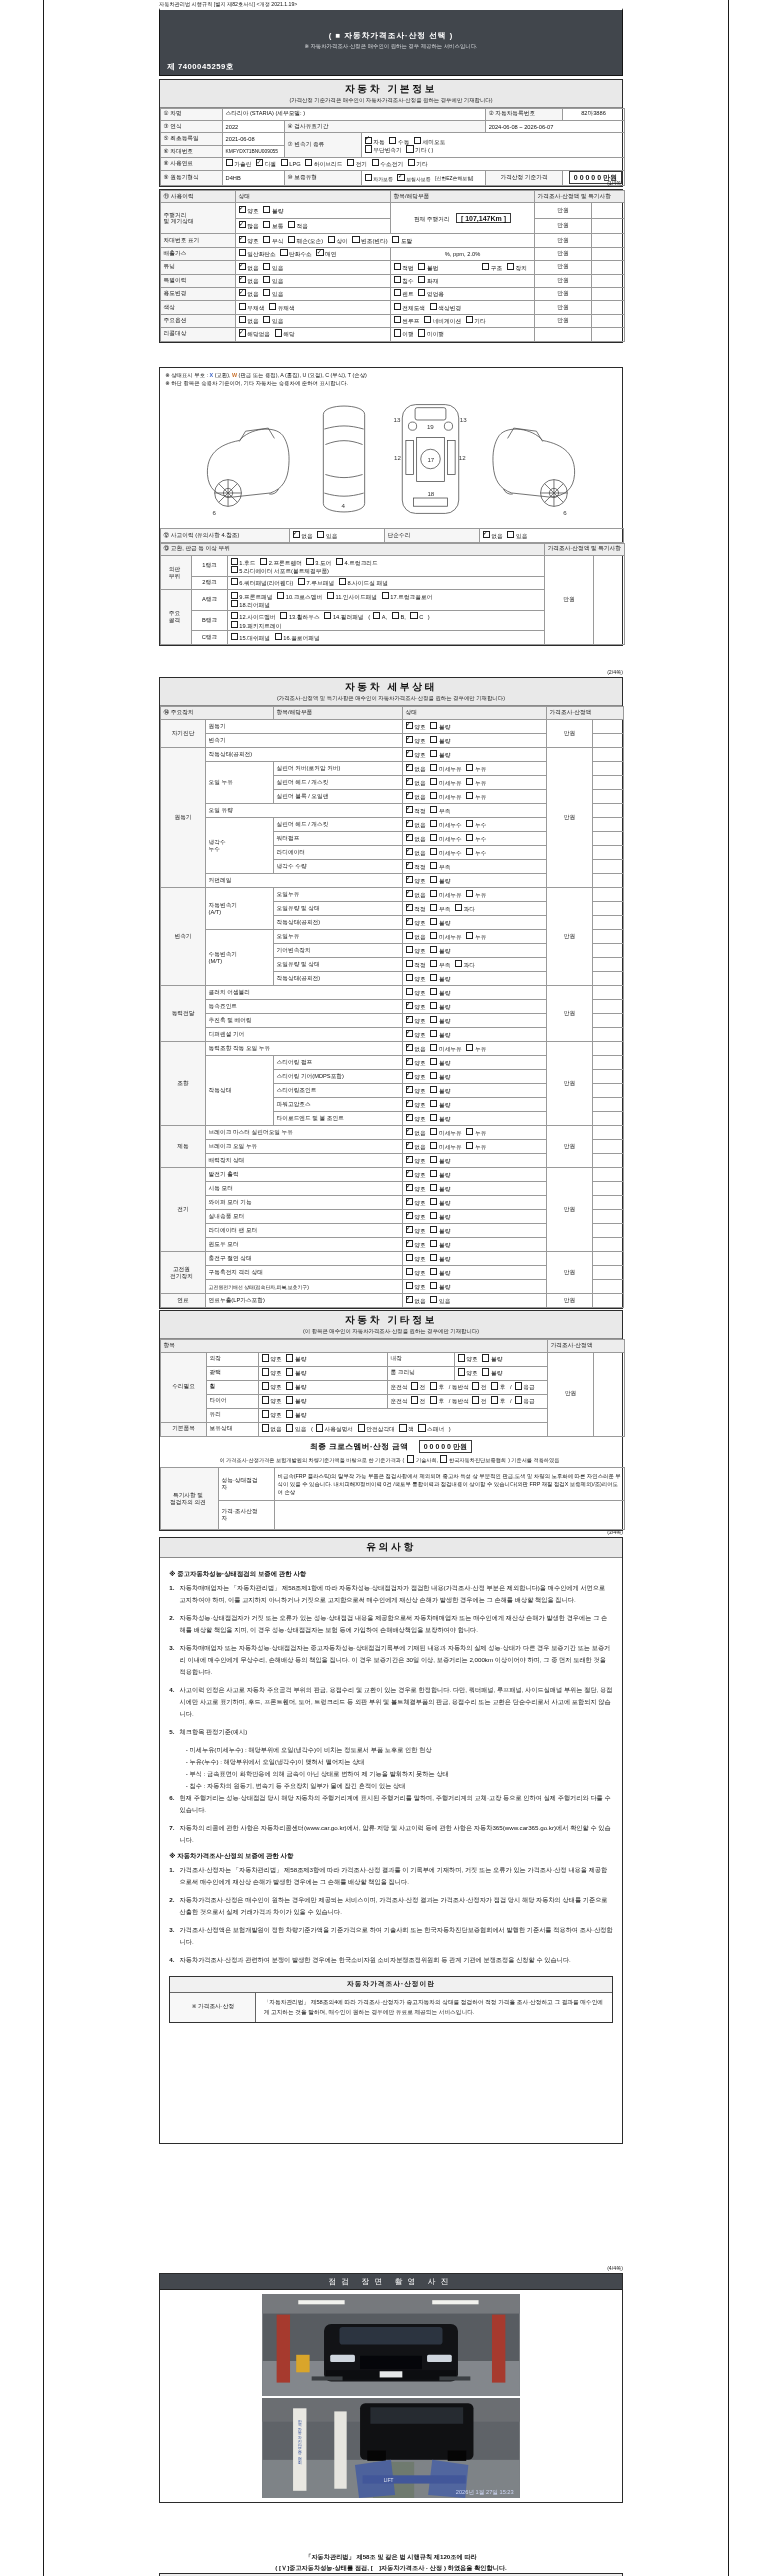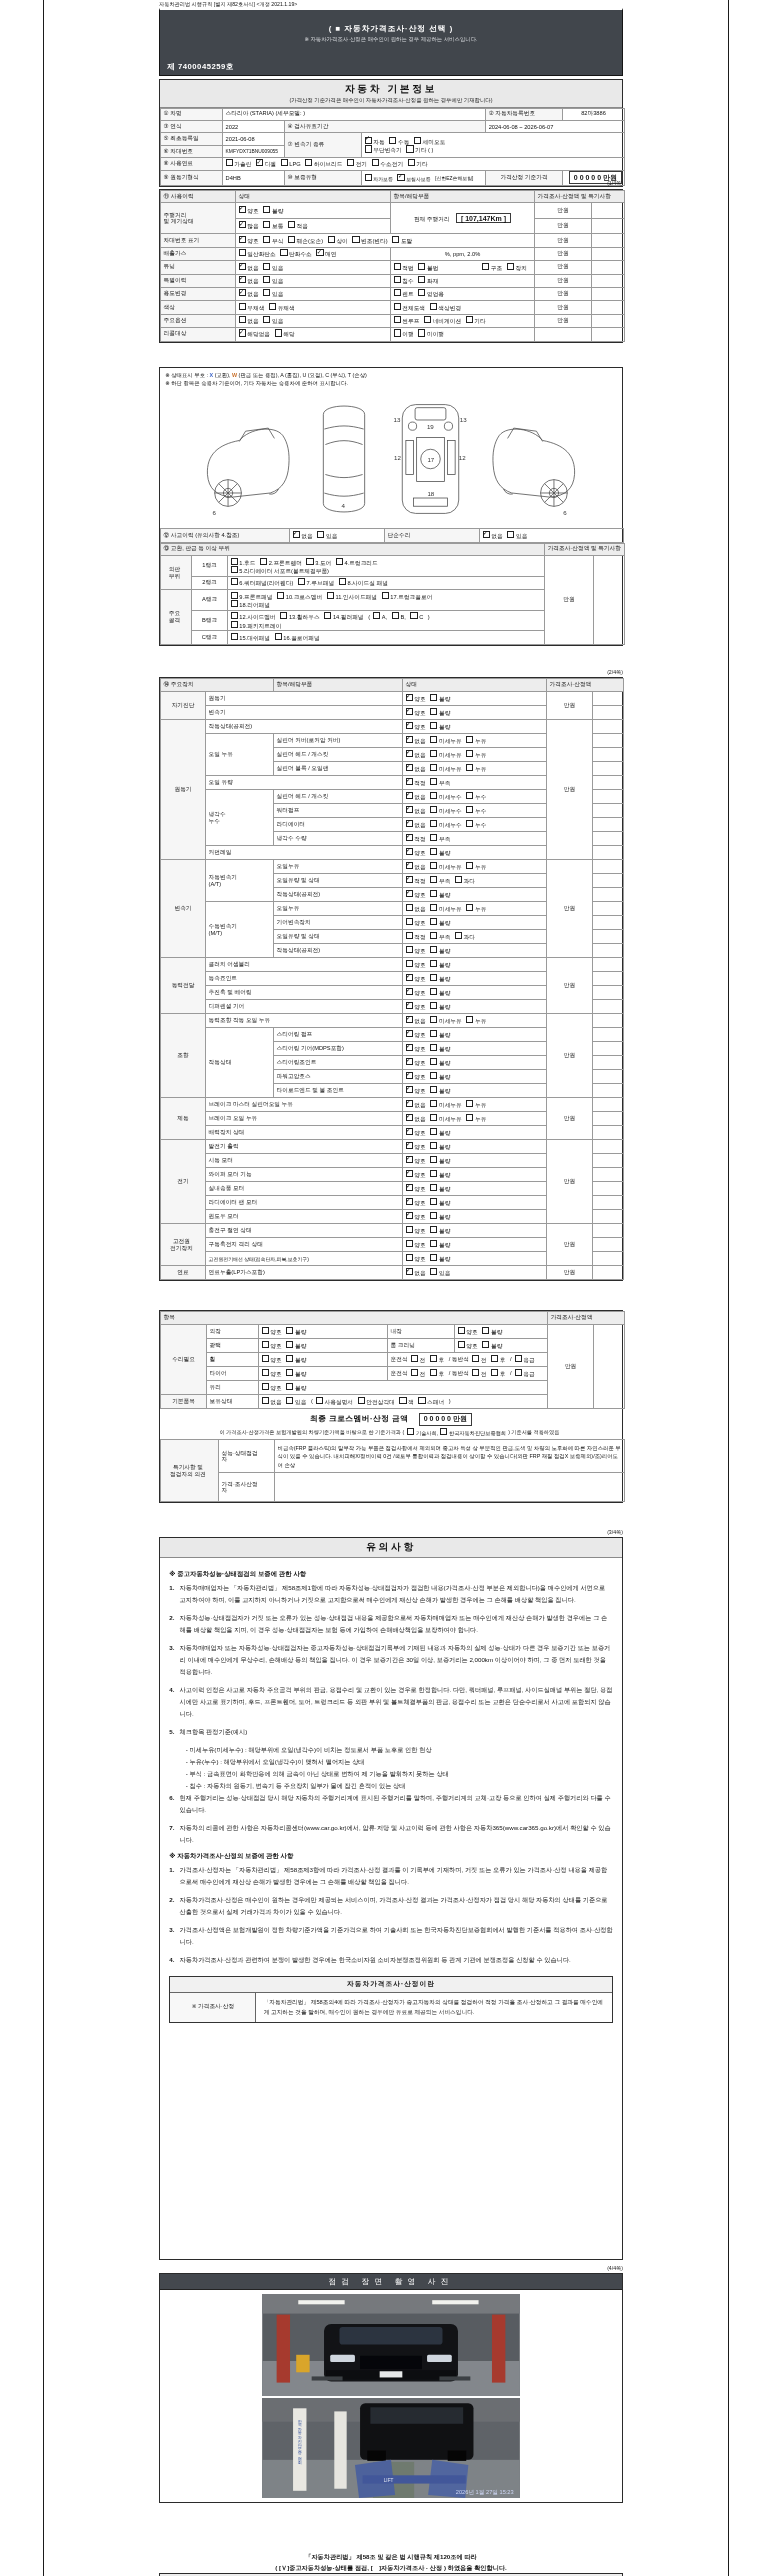--- a/index.html
+++ b/index.html
@@ -3,21 +3,21 @@
 <meta charset="utf-8">
 <style>
   html,body{margin:0;padding:0;background:#fff;font-family:"Liberation Sans","DejaVu Sans",sans-serif;color:#111;}
   #page{position:relative;width:773px;height:2576px;background:#fff;overflow:hidden;}
   .vline{position:absolute;top:0;bottom:0;width:1px;background:#1b1b1b;}
   .doc{position:absolute;left:159px;width:464px;box-sizing:border-box;}
   .topnote{font-size:5.2px;letter-spacing:0px;}
   
   .hdrbox{background:#41464c;border:1px solid #141414;border-top:2.1px double #fff;color:#fff;text-align:center;height:68px;box-sizing:border-box;padding-top:12.4px;position:relative;}
   .hdr-title{font-size:14px;font-weight:bold;letter-spacing:1.5px;}
-  .hdr-sub{font-size:7.7px;font-weight:bold;margin-top:1px;letter-spacing:1px;}
+  .hdr-sub{font-size:7.7px;font-weight:bold;margin-top:8px;letter-spacing:1px;}
   .hdr-note{font-size:5.4px;color:#d9dbde;margin-top:2.6px;}
   .doc-no{position:absolute;left:7.2px;bottom:3.6px;font-size:7.7px;font-weight:bold;letter-spacing:0.5px;}
   
   .sec{border:1px solid #2b2b2b;box-sizing:border-box;background:#fff;}
   .sec-head{background:#e9e9e9;text-align:center;padding:3.1px 0 2.6px 0;border-bottom:0.5px solid #8a8a8a;}
   .sec-title{font-size:9.8px;font-weight:bold;letter-spacing:2.6px;}
   .sec-sub{font-size:5.4px;margin-top:1px;color:#222;}
   .marker{position:absolute;left:159px;width:464px;text-align:right;font-size:5.2px;color:#222;}
   
   table.f{border-collapse:collapse;table-layout:fixed;width:100%;}
@@ -359,20 +359,24 @@
               <td class=" ctr">C랭크</td>
               <td><span class="opt"><span class="cb"></span><span>15.대쉬패널</span></span><span class="opt"><span class="cb"></span><span>16.플로어패널</span></span></td>
             </tr>
           </tbody>
         </table>
       </div>
   </div>
   <div class="marker" style="top:669px">(2/4쪽)</div>
 
   <div class="doc sec" style="top:677px">
+    <div class="sec-head">
+      <div class="sec-title">자동차 세부상태</div>
+      <div class="sec-sub">(가격조사·산정액 및 특기사항은 매수인이 자동차가격조사·산정을 원하는 경우에만 기재합니다)</div>
+    </div>
     <div id="t-detail">
         <table class="f">
           <colgroup>
             <col style="width: 45px;">
             <col style="width: 68px;">
             <col style="width: 129px;">
             <col style="width: 144px;">
             <col style="width: 46px;">
             <col style="width: 31px;">
           </colgroup>
@@ -627,20 +631,24 @@
               <td><span class="opt"><span class="cb ck"></span><span>없음</span></span><span class="opt"><span class="cb"></span><span>있음</span></span></td>
               <td class=" ctr">만원</td>
               <td></td>
             </tr>
           </tbody>
         </table>
       </div>
   </div>
 
   <div class="doc sec" style="top:1310px">
+    <div class="sec-head">
+      <div class="sec-title">자동차 기타정보</div>
+      <div class="sec-sub">(이 항목은 매수인이 자동차가격조사·산정을 원하는 경우에만 기재합니다)</div>
+    </div>
     <div id="t-misc">
         <table class="f">
           <colgroup>
             <col style="width: 46px;">
             <col style="width: 52px;">
             <col style="width: 129px;">
             <col style="width: 67px;">
             <col style="width: 93px;">
             <col style="width: 46px;">
             <col style="width: 31px;">
@@ -717,21 +725,21 @@
                 <div class="ln"><span class="tt">자</span></div>
               </td>
               <td class=" wrap"></td>
             </tr>
           </tbody>
         </table>
       </div>
   </div>
   <div class="marker" style="top:1529px">(3/4쪽)</div>
 
-  <div class="doc sec" style="top:1537px;height:723px">
+  <div class="doc sec" style="top:1537px;height:607px">
     <div class="sec-head">
       <div class="sec-title">유의사항</div>
     </div>
     <div class="notice-body" id="notice-body">
         <div class="ngroup-h">※ 중고자동차성능·상태점검의 보증에 관한 사항</div>
         <div class="nitem">
           <span class="nnum">1.</span>
           <span class="ntext">자동차매매업자는 「자동차관리법」 제58조제1항에 따라 자동차성능·상태점검자가 점검한 내용(가격조사·산정 부분은 제외합니다)을 매수인에게 서면으로 고지하여야 하며, 이를 고지하지 아니하거나 거짓으로 고지함으로써 매수인에게 재산상 손해가 발생한 경우에는 그 손해를 배상할 책임을 집니다.</span>
         </div>
         <div class="nitem">

